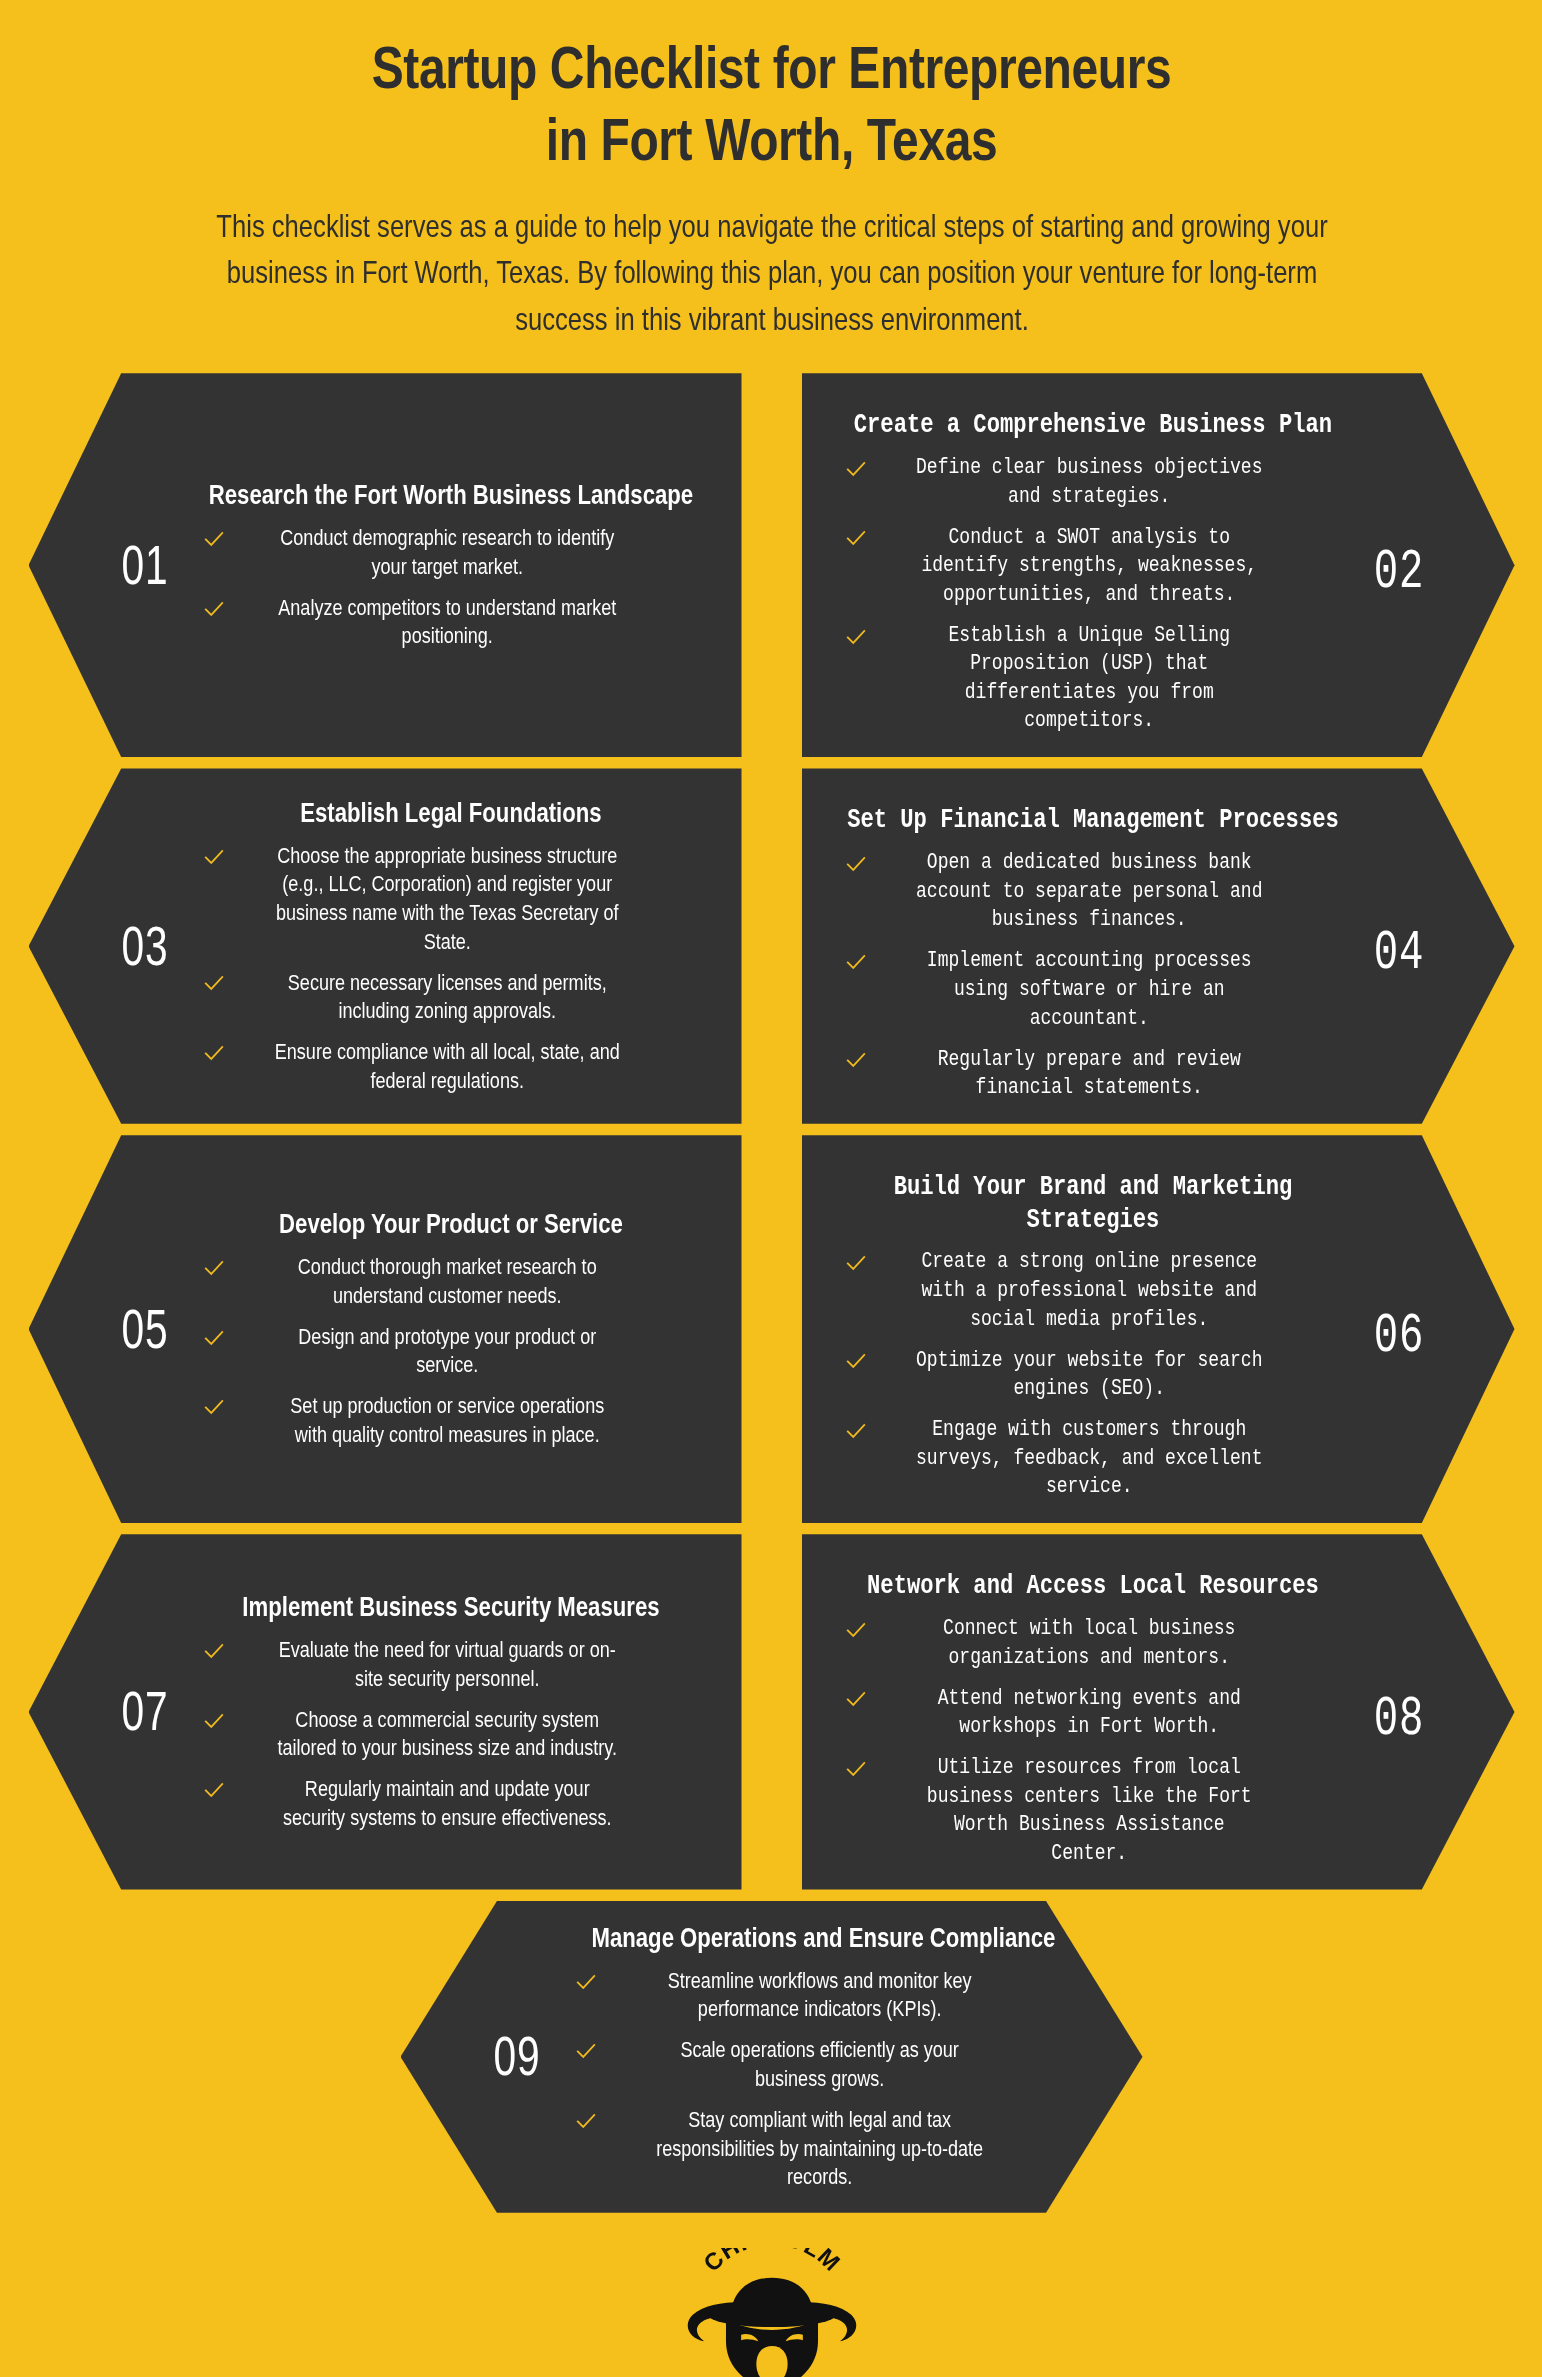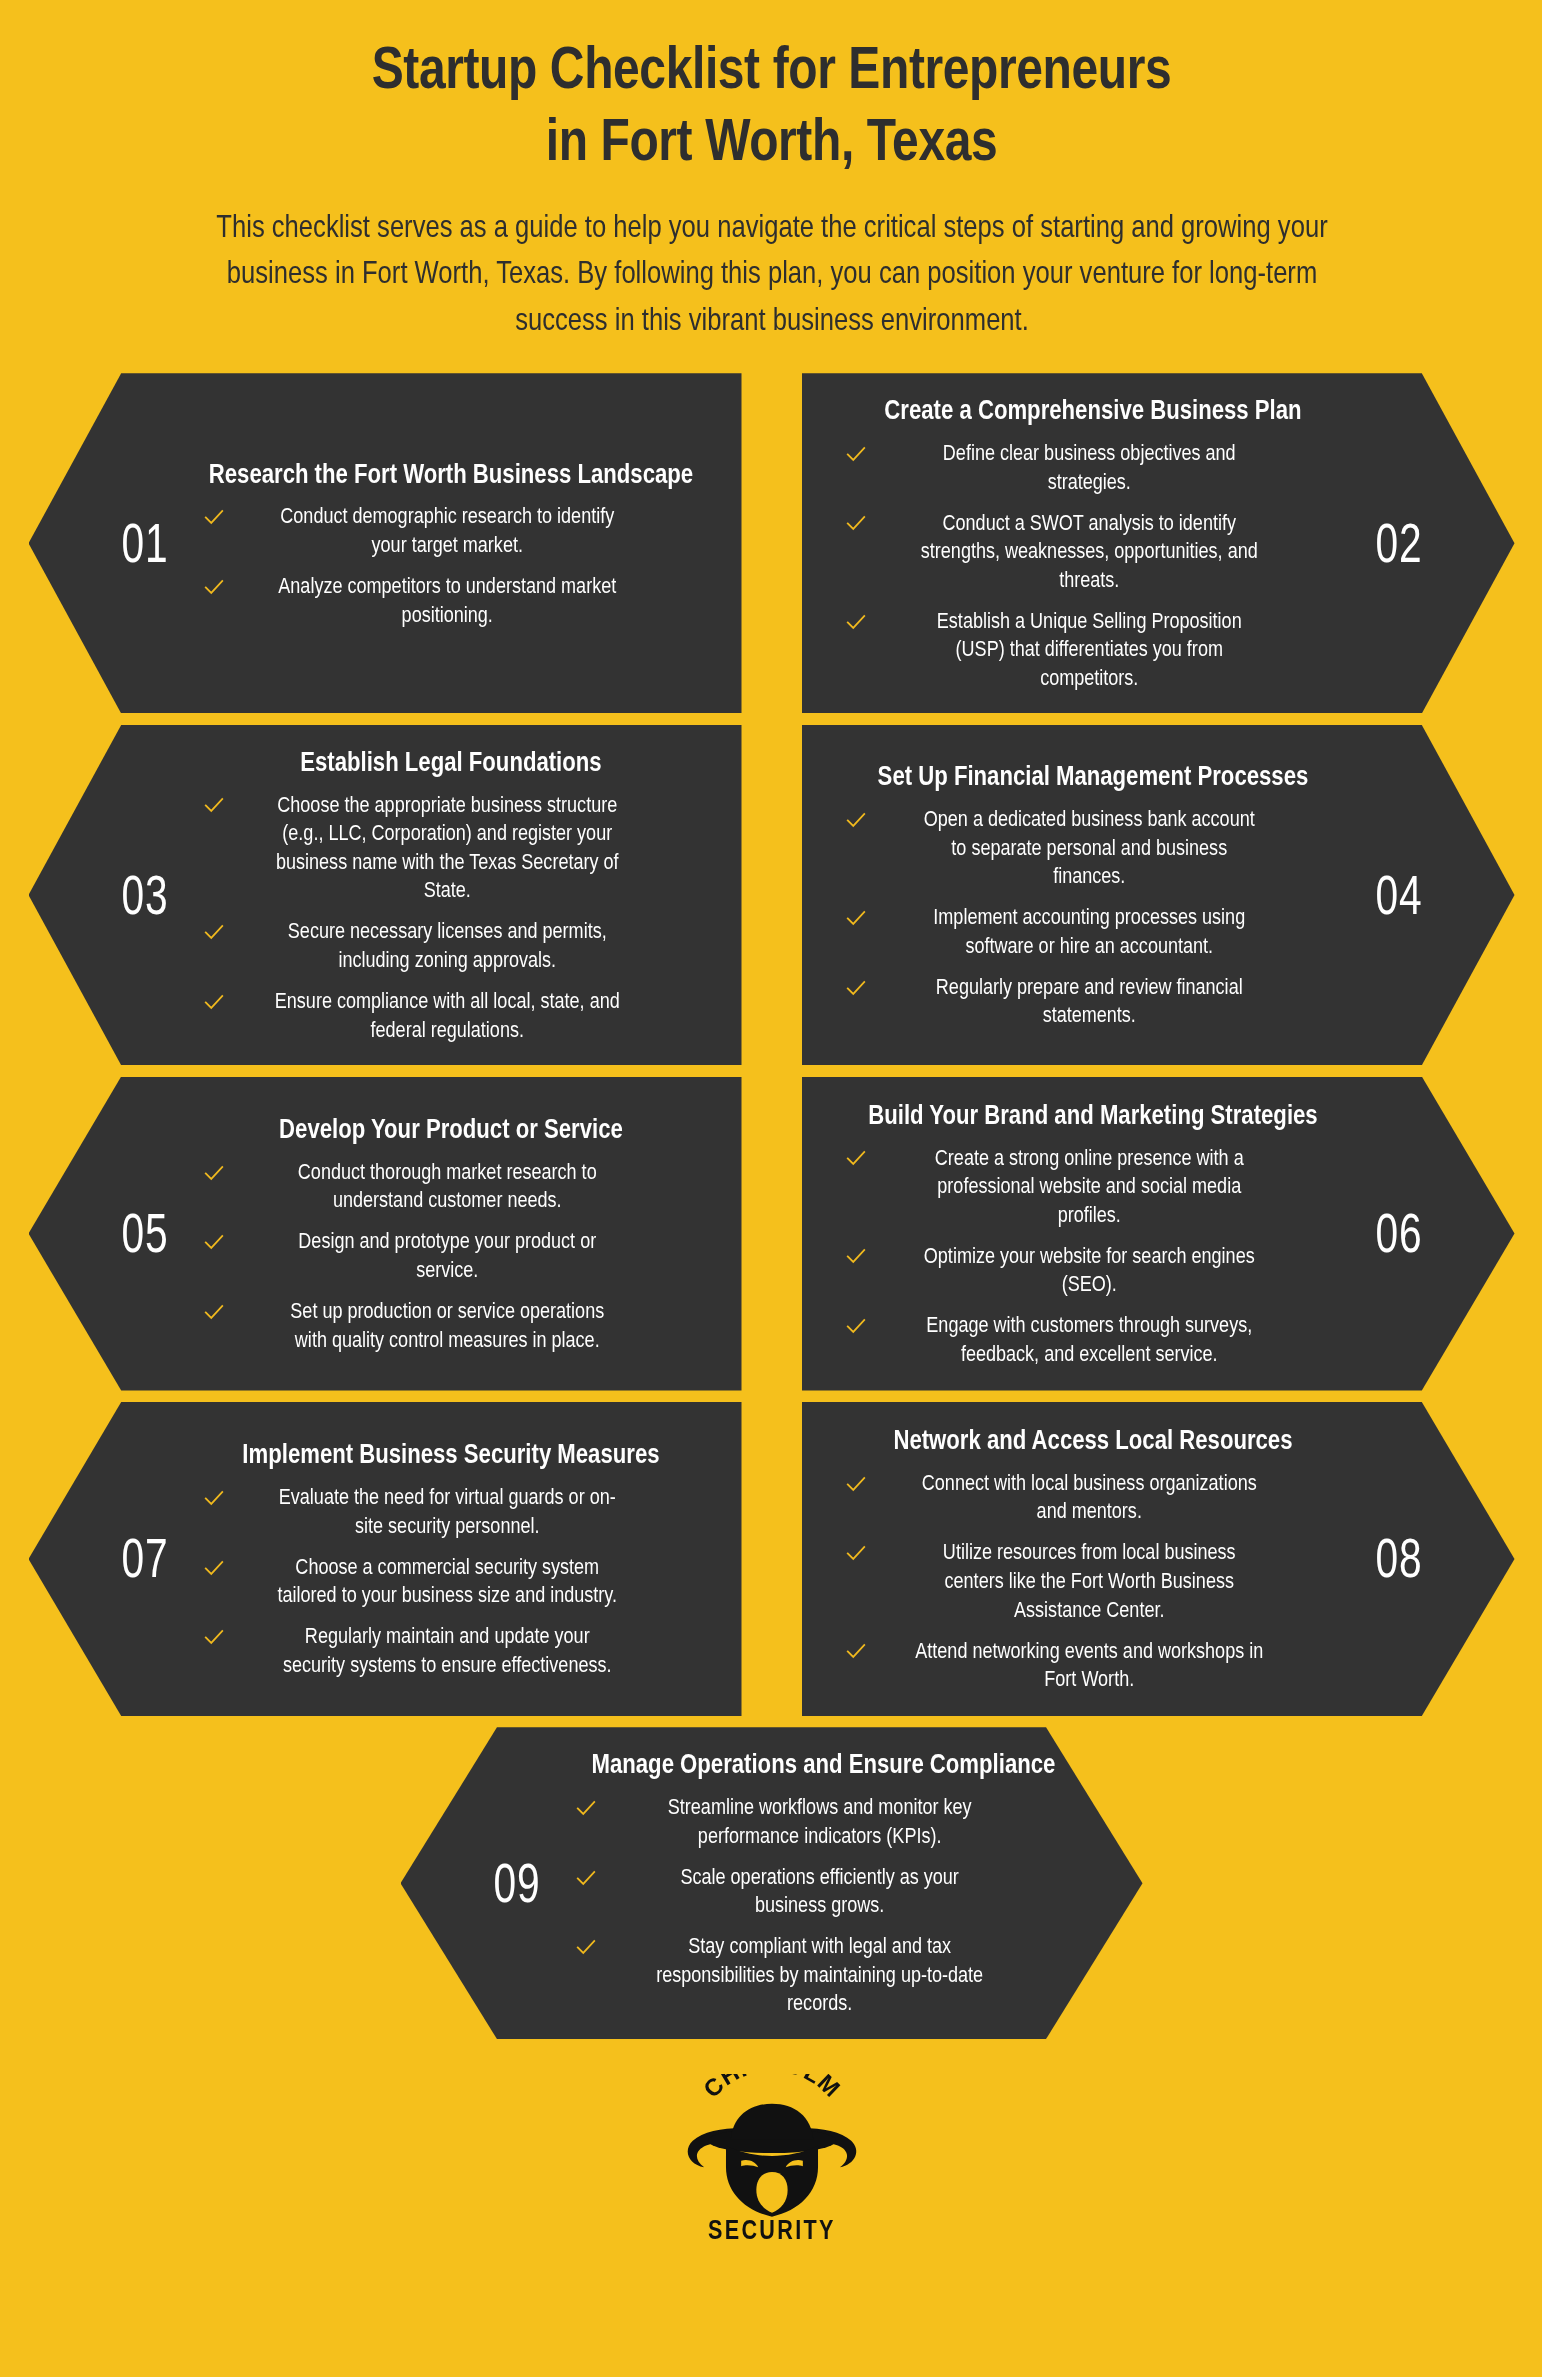--- a/index.html
+++ b/index.html
@@ -91,21 +91,22 @@
   }
   
   .card.right {
     clip-path: polygon(
       0% 0%,
       87% 0%,
       100% 50%,
       87% 100%,
       0% 100%
     );
-    padding: 21px 71px 21px 43px;
+    padding: 36px 71px 21px 43px;
+    font-family: Liberation Mono, monospace;
   }
   
   .card.both {
     clip-path: polygon(
       13% 0%,
       87% 0%,
       100% 50%,
       87% 100%,
       13% 100%,
       0% 50%
@@ -464,29 +465,29 @@
                   </svg>
                 </span>
               <span class="bullet-text">Connect with local business organizations and mentors.</span>
             </li>
             <li class="bullet">
               <span class="check">
                   <svg viewBox="0 0 24 24" fill="none">
                     <path d="M3 12.5 L9 18.5 L21 5.5" stroke="#F0B91E" stroke-width="1.9" stroke-linecap="square" stroke-linejoin="miter"></path>
                   </svg>
                 </span>
+              <span class="bullet-text">Attend networking events and workshops in Fort Worth.</span>
+            </li>
+            <li class="bullet">
+              <span class="check">
+                  <svg viewBox="0 0 24 24" fill="none">
+                    <path d="M3 12.5 L9 18.5 L21 5.5" stroke="#F0B91E" stroke-width="1.9" stroke-linecap="square" stroke-linejoin="miter"></path>
+                  </svg>
+                </span>
               <span class="bullet-text">Utilize resources from local business centers like the Fort Worth Business Assistance Center.</span>
-            </li>
-            <li class="bullet">
-              <span class="check">
-                  <svg viewBox="0 0 24 24" fill="none">
-                    <path d="M3 12.5 L9 18.5 L21 5.5" stroke="#F0B91E" stroke-width="1.9" stroke-linecap="square" stroke-linejoin="miter"></path>
-                  </svg>
-                </span>
-              <span class="bullet-text">Attend networking events and workshops in Fort Worth.</span>
             </li>
           </ul>
         </div>
         <div class="card-num">08</div>
       </div>
     </div>
 
     <div class="row row-center">
       <div class="card both">
         <div class="card-num">09</div>

